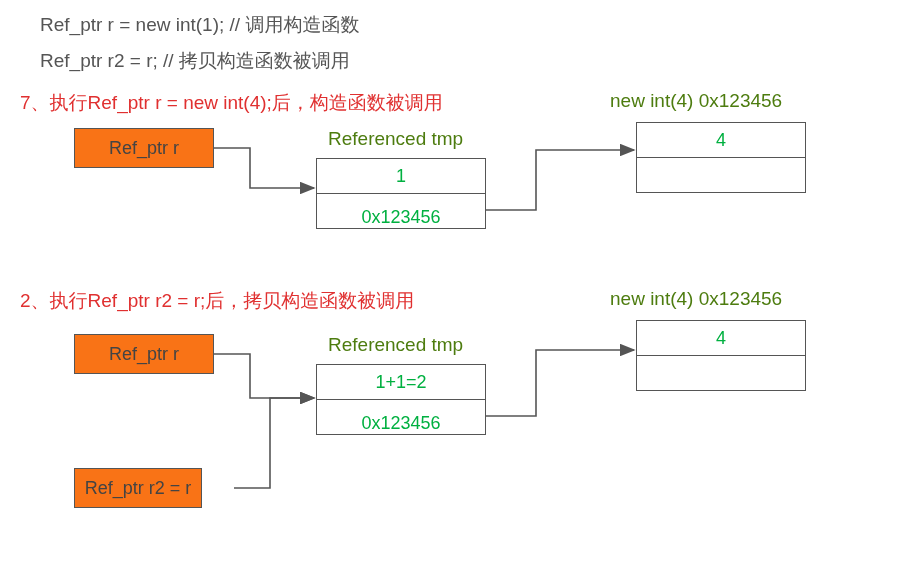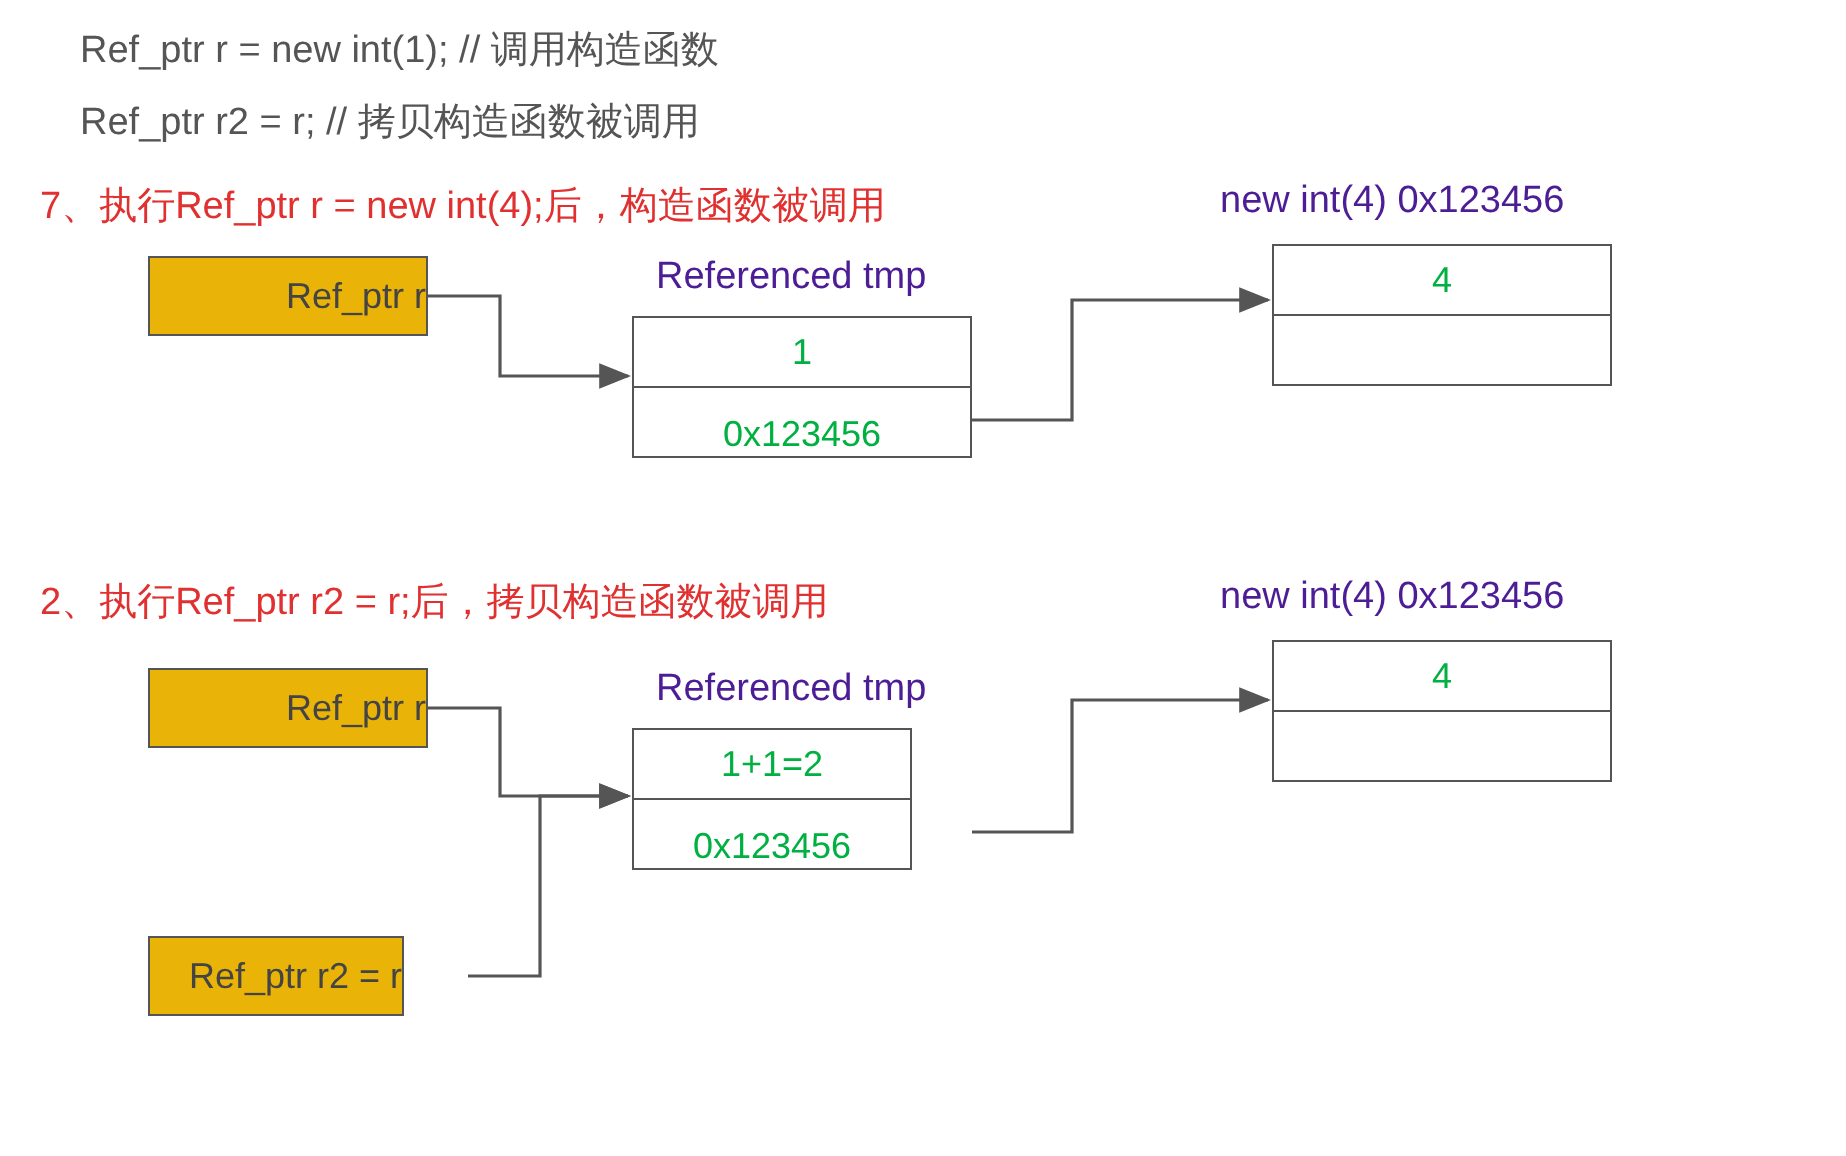--- a/index.html
+++ b/index.html
@@ -10,29 +10,29 @@
     font-family: "Microsoft YaHei", "SimSun", Arial, sans-serif;
     font-size: 18px;
     color: #444;
     background: #fff;
     position: relative;
   }
   .layer { position: absolute; }
   .code-line { color: #555; font-size: 19px; }
   .red { color: #e03030; font-size: 19px; }
   .green { color: #00b040; font-weight: 500; }
-  .label { color: #4c1d95; font-size: 19px; text-align: center; }
+  .label { color: #4d7c0f; font-size: 19px; text-align: center; }
   .box {
     position: absolute;
     border: 1.5px solid #555;
-    background: #eab308;
+    background: #f97316;
     box-sizing: border-box;
     display: flex;
     align-items: center;
-    justify-content: flex-end;
+    justify-content: center;
   }
   .ref-box {
     border: 1.5px solid #555;
     box-sizing: border-box;
   }
   .cell {
     border-top: 1.5px solid #555;
     height: 34px;
     display: flex;
     align-items: flex-end;
@@ -82,21 +82,21 @@
 
 <div class="box" style="left:74px; top:334px; width:140px; height:40px;">
   <span>Ref_ptr r</span>
 </div>
 
 <div class="box" style="left:74px; top:468px; width:128px; height:40px;">
   <span>Ref_ptr r2 = r</span>
 </div>
 
 <div class="layer label" style="left:328px; top:334px;">Referenced tmp</div>
-<div class="layer ref-box" style="left:316px; top:364px; width:140px;">
+<div class="layer ref-box" style="left:316px; top:364px; width:170px;">
   <div style="height:34px; display:flex; align-items:center; justify-content:center;">
     <span class="green">1+1=2</span>
   </div>
   <div class="cell">
     <span class="green">0x123456</span>
   </div>
 </div>
 
 <div class="layer ref-box" style="left:636px; top:320px; width:170px;">
   <div style="height:34px; display:flex; align-items:center; justify-content:center;">

